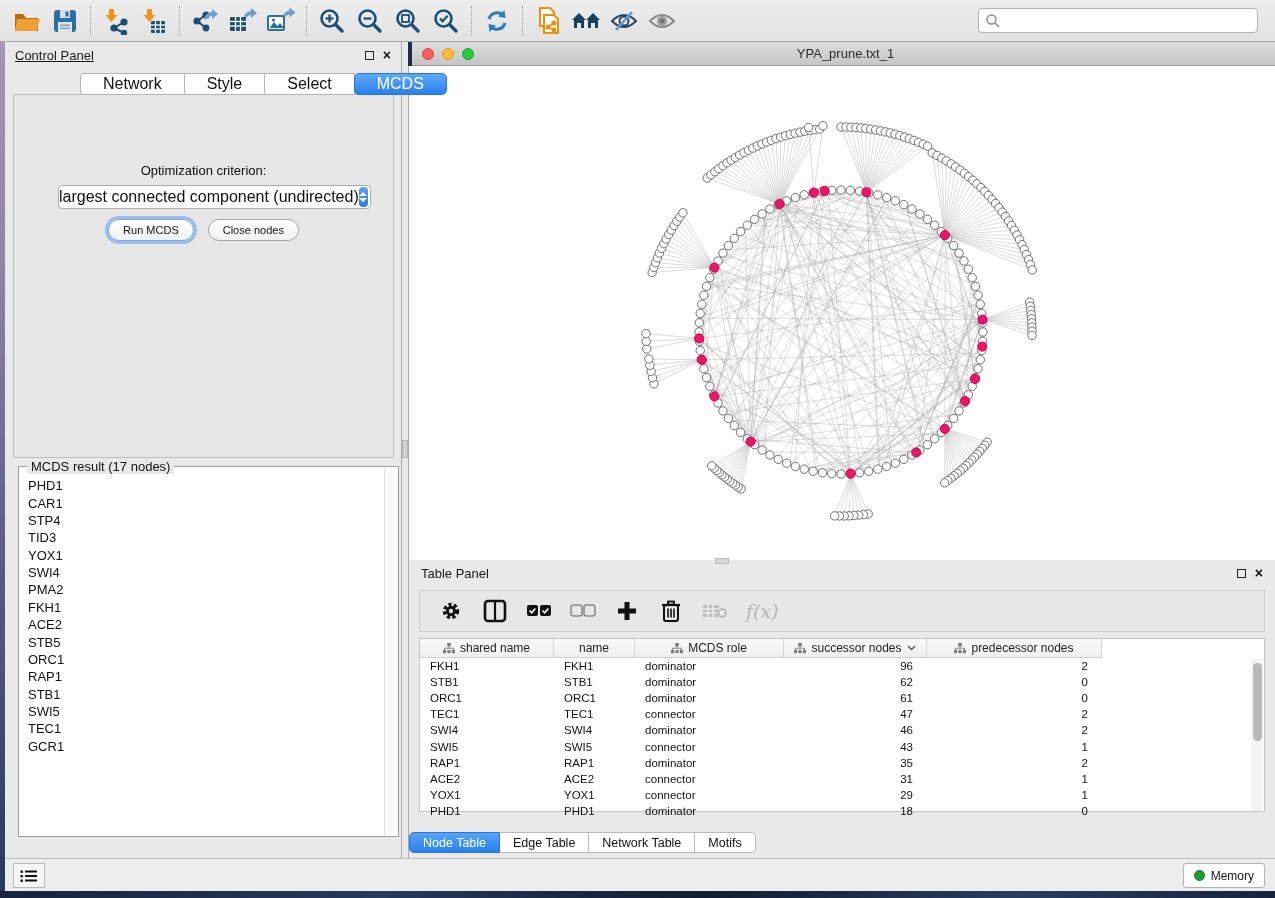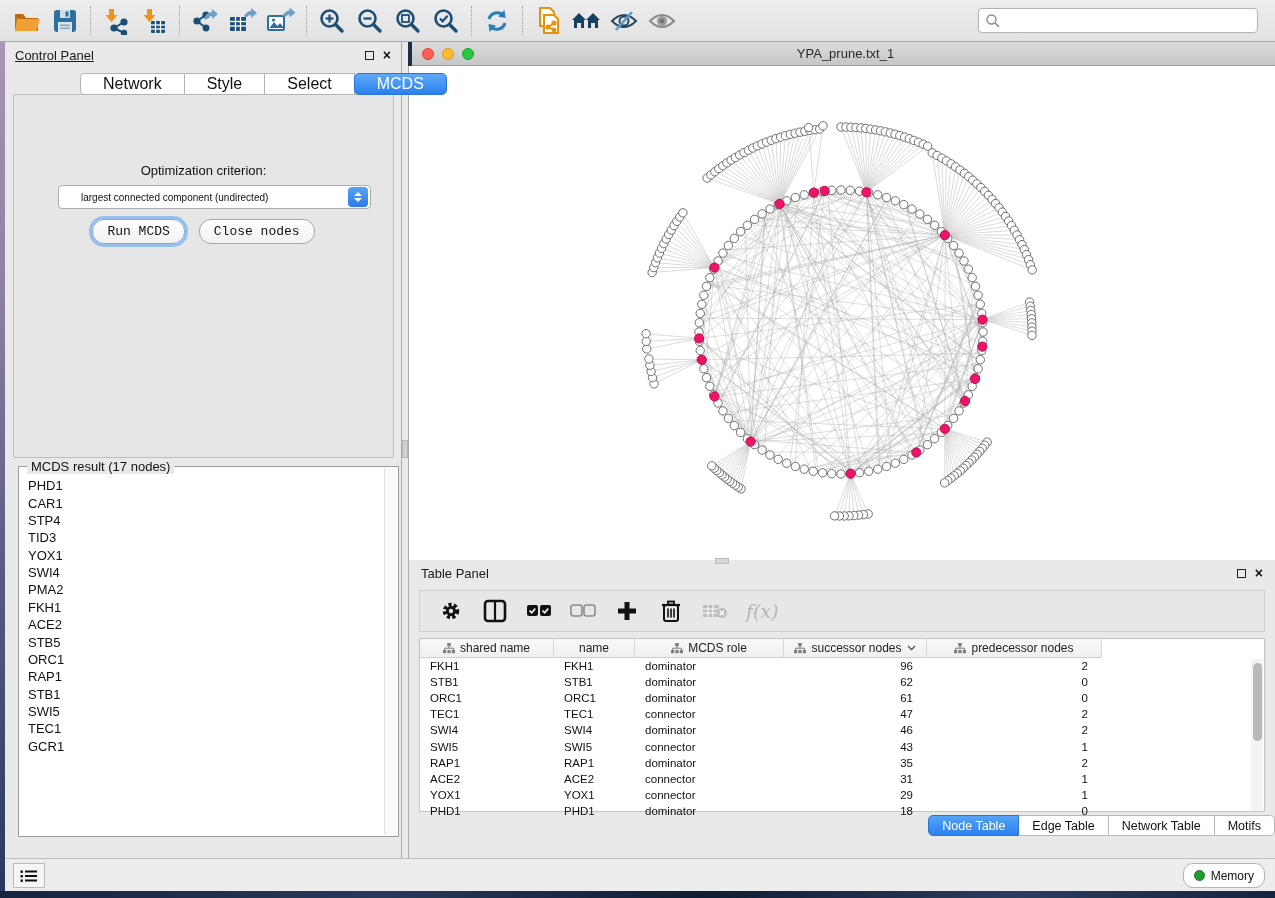--- a/index.html
+++ b/index.html
@@ -33,28 +33,28 @@
     border:1px solid #bdbdbd; border-radius:2px; }
   .cp-tabs { position:absolute; left:75px; top:31px; display:flex; height:22px; z-index:3; }
   .cp-tab { padding:0 22px; font-size:16px; color:#111; background:#fff; border:1px solid #b4b4b4;
     border-left:none; display:flex; align-items:center; }
   .cp-tab:first-child { border-left:1px solid #b4b4b4; border-radius:4px 0 0 4px; }
   .cp-tab.active { background:linear-gradient(#5fa9f8,#2a80ee); color:#fff; border:1px solid #2a74d4;
     border-radius:5px; margin-left:-1px; }
   .opt-label { position:absolute; left:0; top:68px; width:100%; text-align:center; font-size:13px; color:#111; }
   .dropdown { position:absolute; left:44px; top:90px; width:313px; height:24px; background:#fff;
     border:1px solid #ababab; border-radius:4px; display:flex; align-items:center; }
-  .dd-value { flex:1; font-size:10px; padding-left:22px; color:#111; white-space:nowrap; }
+  .dd-value { flex:1; font-size:16px; padding-left:0; color:#111; white-space:nowrap; }
   .dd-step { width:20px; height:20px; margin-right:2px; border-radius:4px;
     background:linear-gradient(#58a2f6,#2b7ce9); display:flex; flex-direction:column; align-items:center; justify-content:center; gap:2px; }
   .tri-up { width:0;height:0;border-left:4px solid transparent;border-right:4px solid transparent;border-bottom:4px solid #fff; }
   .tri-dn { width:0;height:0;border-left:4px solid transparent;border-right:4px solid transparent;border-top:4px solid #fff; }
   .cp-buttons { position:absolute; left:0; top:124px; width:100%; display:flex; justify-content:center; gap:14px; }
   .btn { background:linear-gradient(#ffffff,#f1f1f1); border:1px solid #a7a7a7; border-radius:12px;
-    font-size:13px; color:#111; padding:4px 14px; font-family:Liberation Mono, monospace; }
+    font-size:11px; color:#111; padding:4px 14px; font-family:Liberation Sans, sans-serif; }
   .btn.focusring { box-shadow:0 0 0 3px rgba(100,165,240,.6); border-color:#7aa8e0; }
   .mcds-group { position:absolute; left:13px; top:424px; width:381px; height:371px;
     border:1px solid #9c9c9c; background:#fff; }
   .mcds-legend { position:absolute; left:8px; top:-8px; background:#e9e9e9; padding:0 4px; font-size:13px; color:#111; }
   .mcds-list { position:absolute; left:1px; top:10px; width:356px; bottom:1px; overflow:hidden; }
   .mcds-list .li { font-size:13px; color:#111; padding:1.2px 0 1.2px 8px; }
   .mcds-scroll { position:absolute; right:1px; top:1px; width:13px; bottom:1px; background:#fafafa; border-left:1px solid #e0e0e0; }
 
   
   .v-splitter { left:402px; top:42px; width:6px; height:816px; background:#e9e9e9; }
@@ -85,33 +85,33 @@
   .tbl-header { position:absolute; left:0; top:0; height:19px; display:flex; background:#f4f4f4; border-bottom:1px solid #cfcfcf; }
   .th { display:flex; align-items:center; justify-content:center; gap:5px; font-size:12px; color:#222;
     border-right:1px solid #d6d6d6; background:linear-gradient(#f9f9f9,#efefef); }
   .tbl-rows { position:absolute; left:0; top:19px; width:100%; }
   .tr { display:flex; height:16.1px; align-items:center; }
   .td { font-size:11.5px; color:#111; overflow:hidden; white-space:nowrap; }
   .td.left { text-align:left; padding-left:10px; }
   .td.right { text-align:right; padding-right:14px; }
   .tbl-scroll { position:absolute; right:1px; top:20px; width:12px; height:152px; background:#f4f4f4; }
   .tbl-thumb { position:absolute; left:1.5px; top:4px; width:9px; height:78px; background:#b9b9b9; border-radius:5px; }
-  .tp-tabs { position:absolute; left:0; top:255px; width:100%; display:flex; justify-content:flex-end; height:21px; }
+  .tp-tabs { position:absolute; left:0; top:272px; width:100%; display:flex; justify-content:flex-start; height:21px; }
   .tp-tab { padding:0 13px; font-size:12.5px; color:#111; background:#fff; border:1px solid #b9b9b9; border-left:none;
     display:flex; align-items:center; }
   .tp-tab:first-child { border-left:1px solid #b9b9b9; border-radius:5px 0 0 5px; }
   .tp-tab:last-child { border-radius:0 5px 5px 0; }
   .tp-tab.active { background:linear-gradient(#54a4f7,#2b80ee); color:#fff; border-color:#2a74d4; border-radius:5px 0 0 5px; }
 
   
   .status-bar { left:5px; top:858px; width:1270px; height:33px; background:#ededed; border-top:1px solid #bdbdbd; }
   .list-btn { position:absolute; left:8px; top:4px; width:32px; height:25px; background:#f5f5f5;
     border:1px solid #bbb; display:flex; align-items:center; justify-content:center; }
   .memory-btn { position:absolute; right:10px; top:4px; height:25px; background:#fff; border:1px solid #b3b3b3;
-    border-radius:10px; display:flex; align-items:center; gap:6px; padding:0 10px; font-size:12px; color:#111; }
+    border-radius:3px; display:flex; align-items:center; gap:6px; padding:0 10px; font-size:12px; color:#111; }
   .memdot { width:11px; height:11px; border-radius:50%; background:#1d9e2f; border:1px solid #157d23; }
 </style>
 </head>
 <body>
 
 <div class="abs toolbar">
   <div class="tbtn">
       <svg width="28" height="26" viewBox="0 0 28 26">
         <path d="M2 6 h8 l3 4 h12 v13 H2 Z" fill="#b96c12"></path>
         <path d="M4 11 h23 l-3.5 12 H2 Z" fill="#f0a136"></path>

